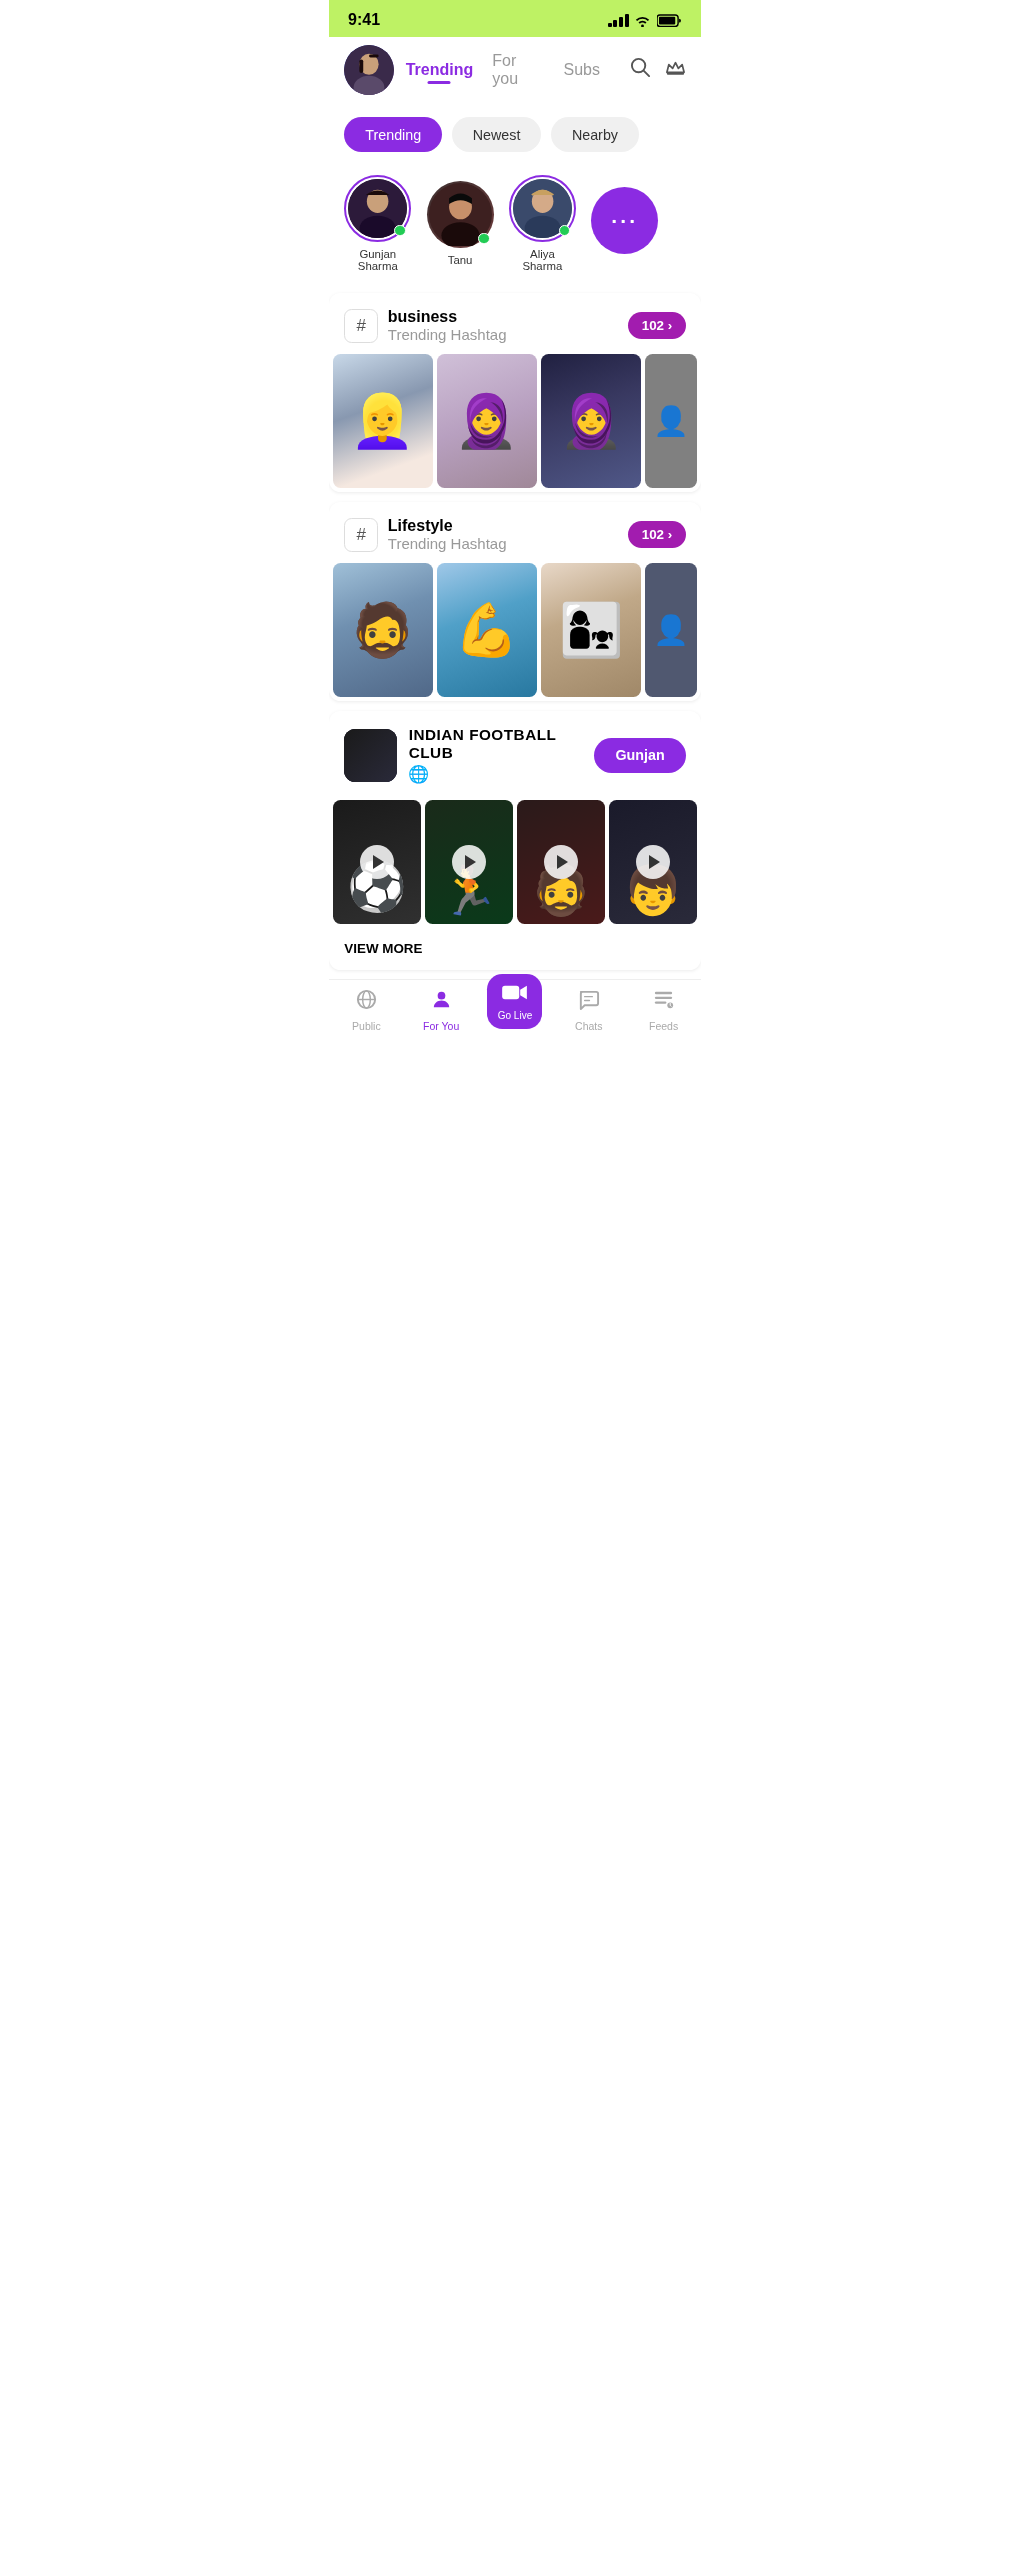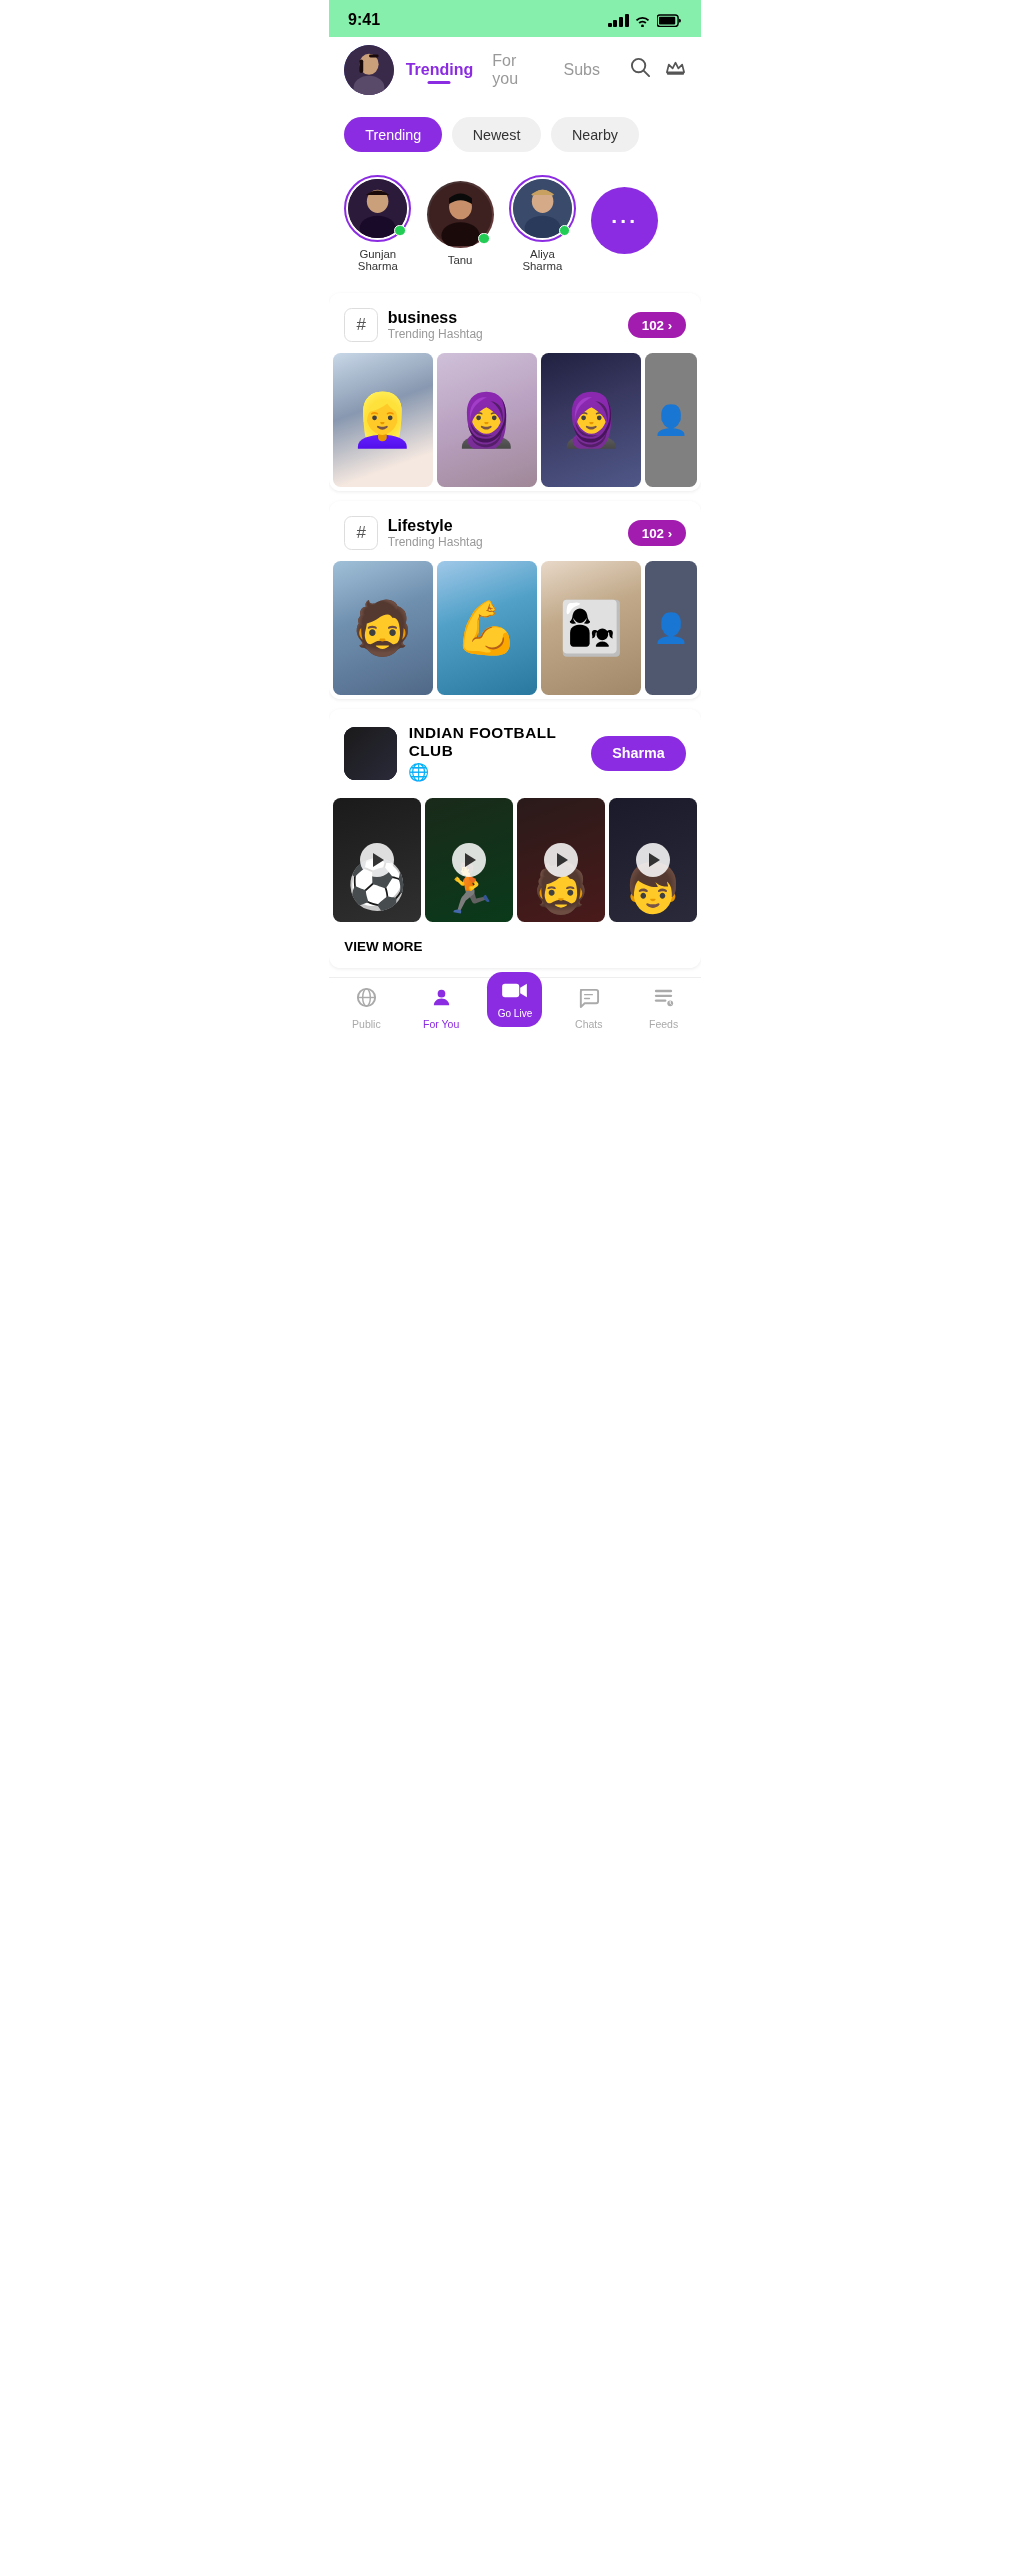--- a/index.html
+++ b/index.html
@@ -13,21 +13,21 @@
       min-height: 100vh;
       overflow-x: hidden;
     }
 
     
     .status-bar {
       display: flex;
       justify-content: space-between;
       align-items: center;
       padding: 11.4px 19px 7.6px;
-      background: #86efac;
+      background: #bef264;
     }
     .status-time {
       font-size: 16px;
       font-weight: 600;
     }
     .status-icons {
       display: flex;
       align-items: center;
       gap: 5.7px;
     }
@@ -243,21 +243,21 @@
       font-size: 17px;
       color: #555;
       margin-right: 9.5px;
     }
     .hashtag-text h3 {
       font-size: 16px;
       font-weight: 700;
       color: #000;
     }
     .hashtag-text p {
-      font-size: 12px;
+      font-size: 15px;
       color: #999;
     }
     .hashtag-count {
       margin-left: auto;
       background: #a21caf;
       color: #fff;
       padding: 5.7px 13.4px;
       border-radius: 19px;
       font-size: 13.4px;
       font-weight: 600;
@@ -656,21 +656,21 @@
         <circle cx="28" cy="28" r="12" fill="#1a1a3a" stroke="#f0c040" stroke-width="1"></circle>
         <text x="28" y="24" text-anchor="middle" fill="#f0c040" font-size="5" font-weight="900">WINDY</text>
         <text x="28" y="31" text-anchor="middle" fill="#f0c040" font-size="5" font-weight="900">CITY</text>
         <text x="28" y="38" text-anchor="middle" fill="#f0c040" font-size="4">RAMPAGE</text>
       </svg>
     </div>
     <div class="club-info">
       <h3>INDIAN FOOTBALL CLUB</h3>
       <div class="club-globe">🌐</div>
     </div>
-    <button class="follow-btn">Sharma</button>
+    <button class="follow-btn">Gunjan</button>
   </div>
 
   <div class="video-grid">
     <div class="video-thumb v-bg-1">
       <div class="video-thumb-bg">
         <div style="display:flex;align-items:center;justify-content:center;width:100%;height:100%;position:relative">
           <span style="font-size:48px;position:absolute;bottom:9.5px;left:50%;transform:translateX(-50%)">⚽</span>
           <div class="play-btn-circle" style="position:absolute">
             <div class="play-triangle"></div>
           </div>

